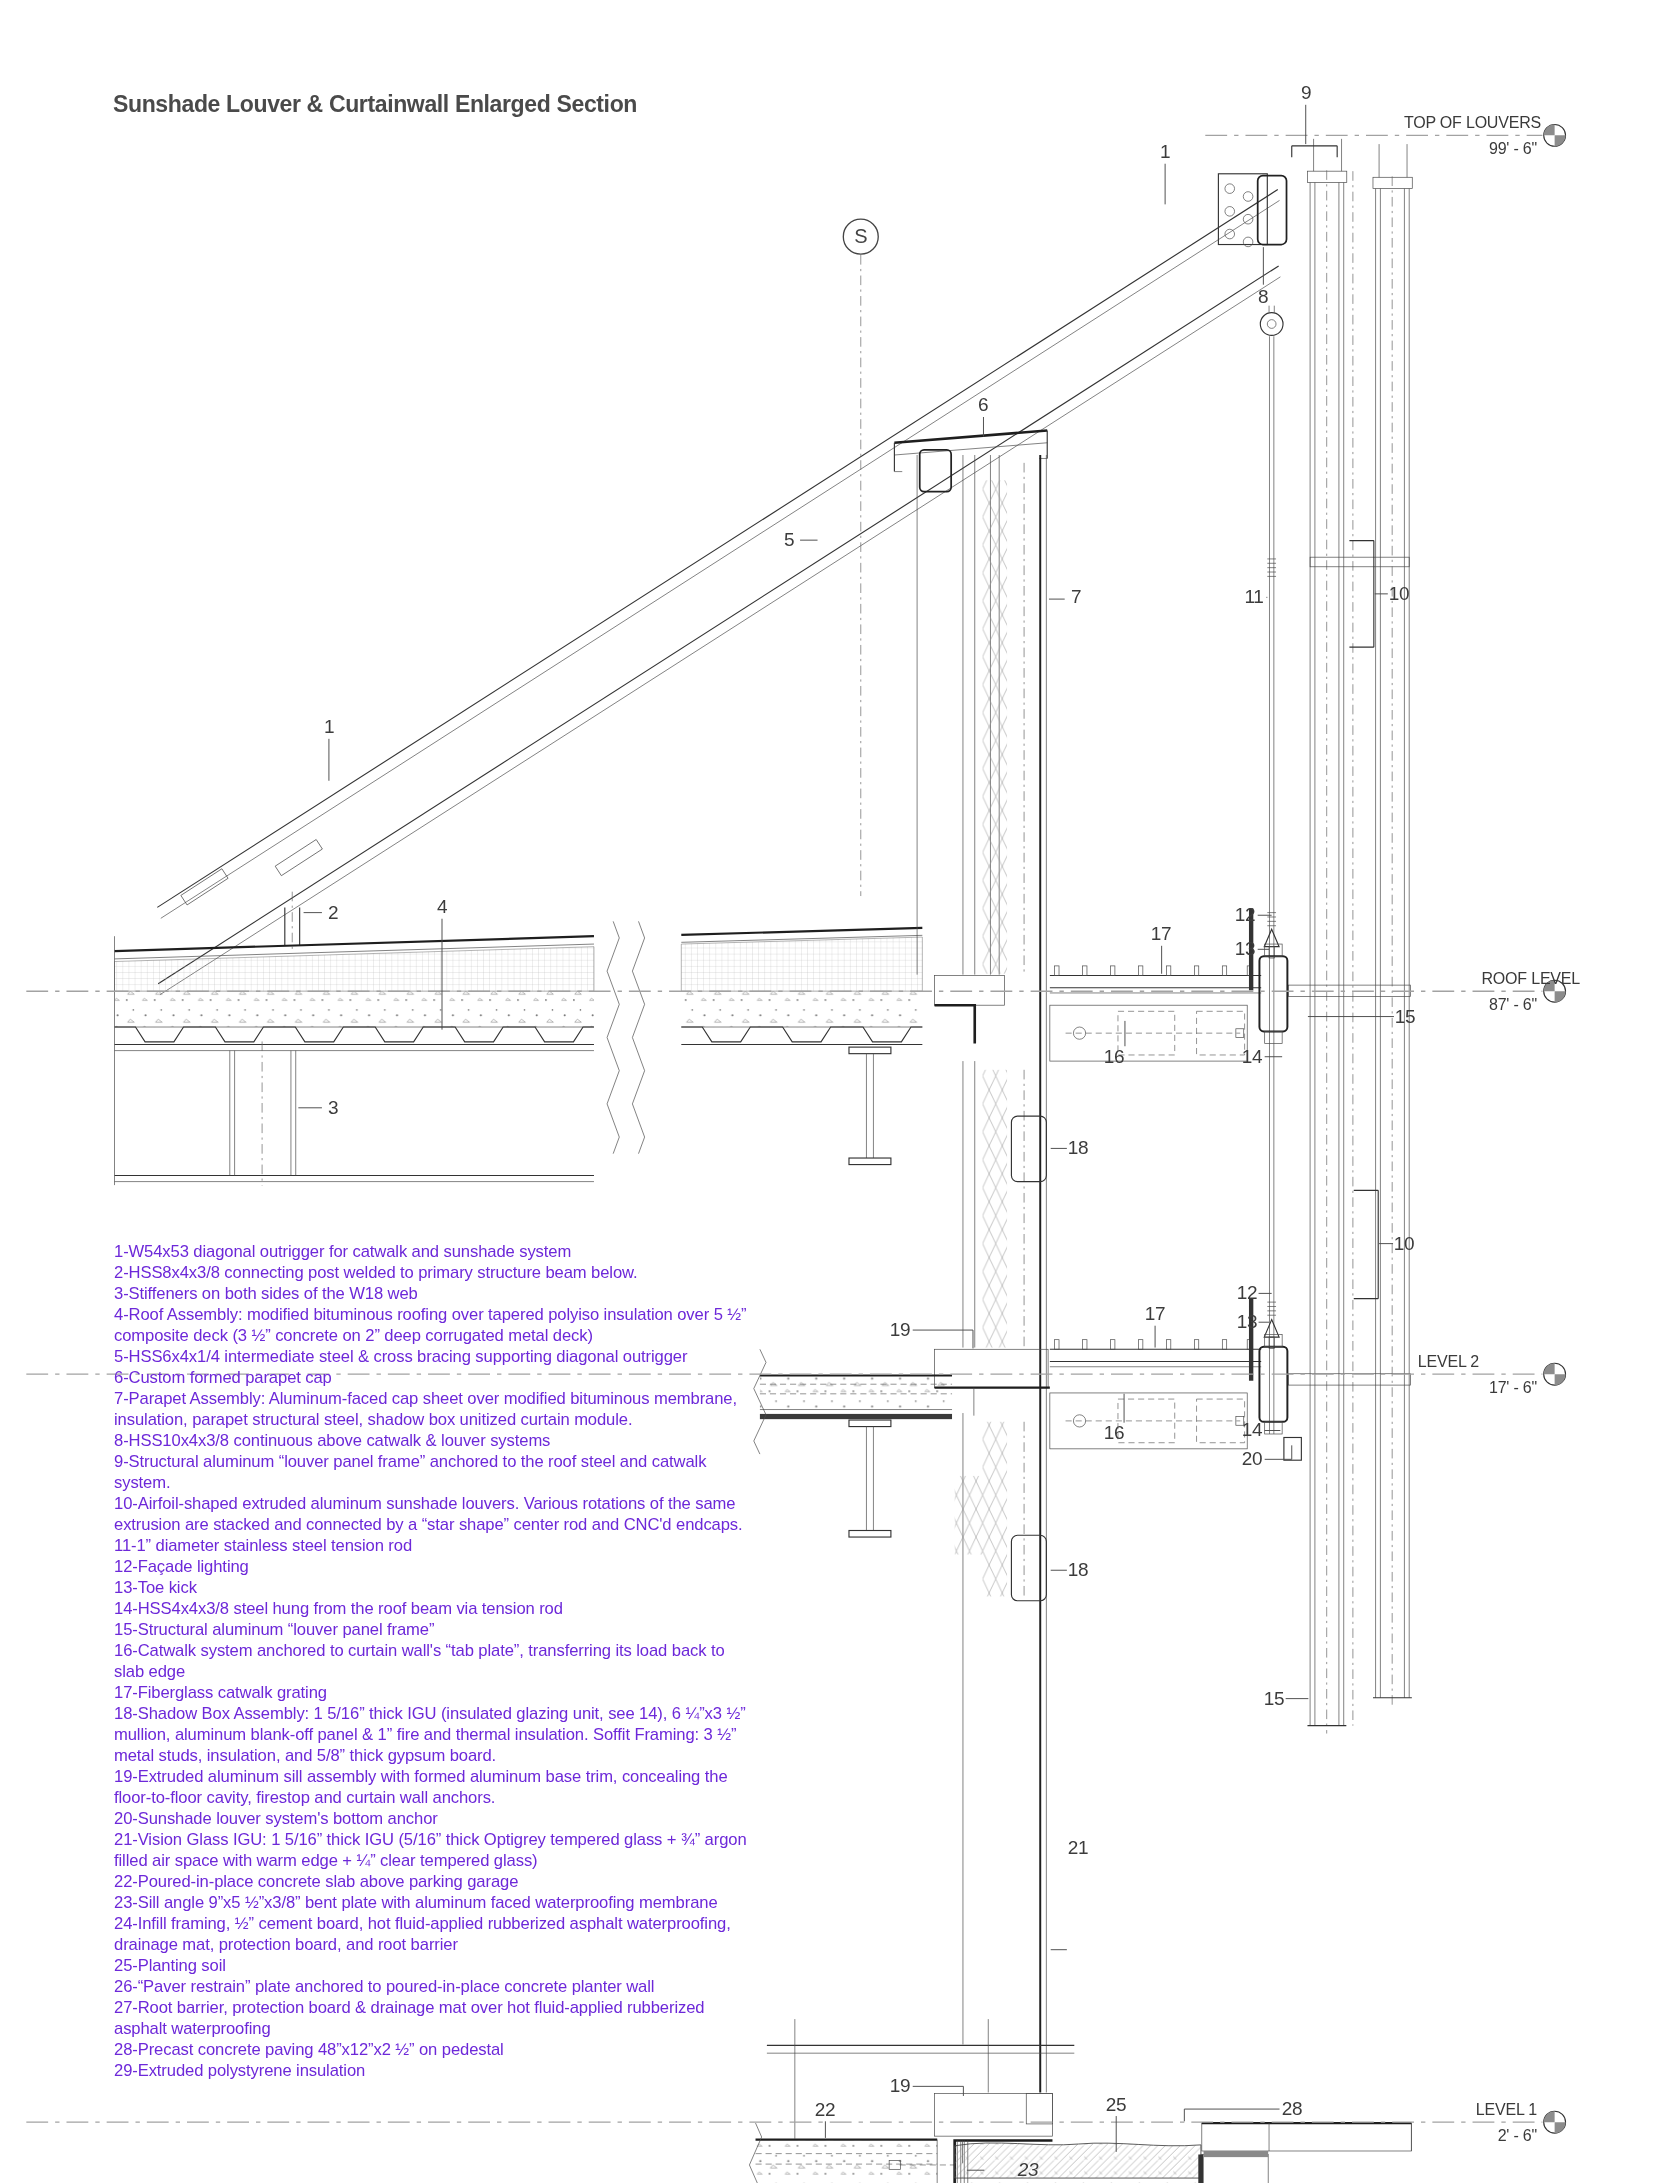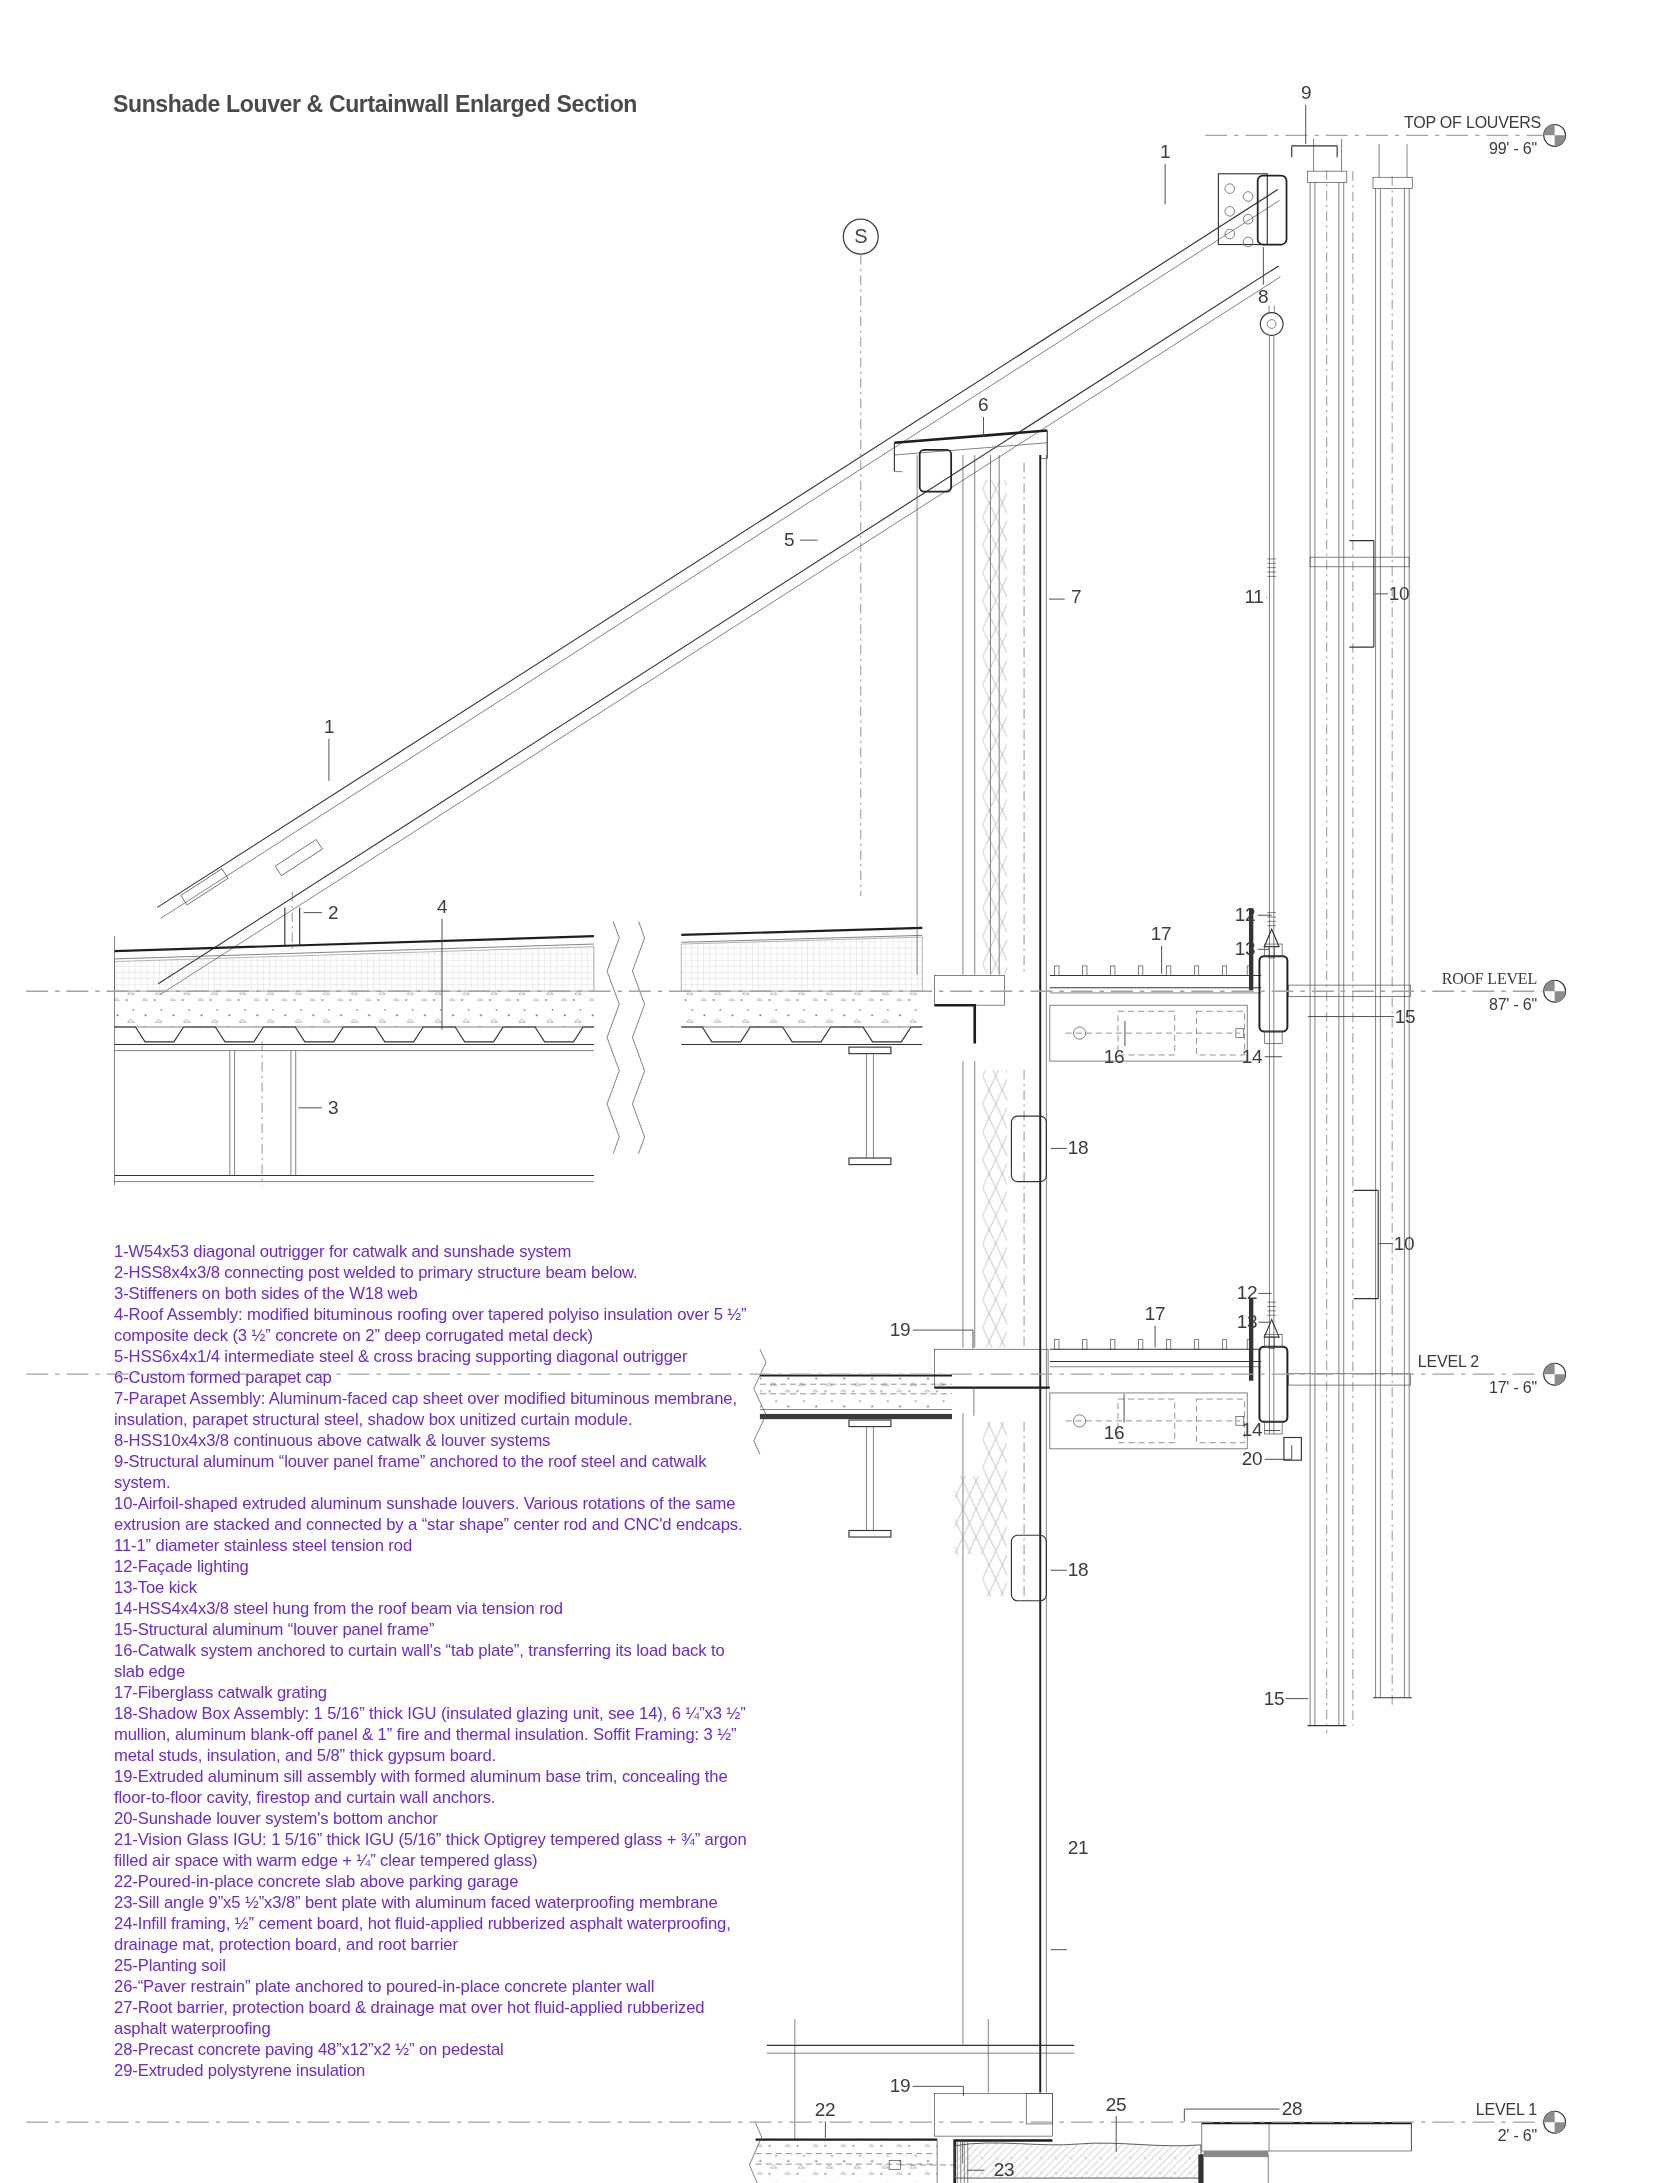--- a/index.html
+++ b/index.html
@@ -413,21 +413,21 @@
       <p>23-Sill angle 9”x5 ½”x3/8” bent plate with aluminum faced waterproofing membrane</p>
       <p>24-Infill framing, ½” cement board, hot fluid-applied rubberized asphalt waterproofing, drainage mat, protection board, and root barrier</p>
       <p>25-Planting soil</p>
       <p>26-“Paver restrain” plate anchored to poured-in-place concrete planter wall</p>
       <p>27-Root barrier, protection board &amp; drainage mat over hot fluid-applied rubberized asphalt waterproofing</p>
       <p>28-Precast concrete paving 48”x12”x2 ½” on pedestal</p>
       <p>29-Extruded polystyrene insulation</p>
     </div>
 <div class="lvl-name" style="left: 1541px; top: 114px;">TOP OF LOUVERS</div>
     <div class="lvl-elev" style="left: 1537px; top: 140px;">99' - 6"</div>
-    <div class="lvl-name" style="left: 1537px; top: 970px; font-family: Liberation Serif, serif;">ROOF LEVEL</div>
+    <div class="lvl-name" style="left: 1580px; top: 970px;">ROOF LEVEL</div>
     <div class="lvl-elev" style="left: 1537px; top: 996px;">87' - 6"</div>
     <div class="lvl-name" style="left: 1479px; top: 1353px;">LEVEL 2</div>
     <div class="lvl-elev" style="left: 1537px; top: 1379px;">17' - 6"</div>
     <div class="lvl-name" style="left: 1537px; top: 2101px;">LEVEL 1</div>
     <div class="lvl-elev" style="left: 1537px; top: 2127px;">2' - 6"</div>
     <div class="callout" style="left: 1306px; top: 93px;">9</div>
     <div class="callout" style="left: 1165px; top: 152px;">1</div>
     <div class="callout" style="left: 1263px; top: 297px;">8</div>
     <div class="callout" style="left: 983px; top: 405px;">6</div>
     <div class="callout" style="left: 789px; top: 540px;">5</div>
@@ -453,15 +453,15 @@
     <div class="callout" style="left: 1114px; top: 1433px;">16</div>
     <div class="callout" style="left: 1252px; top: 1430px;">14</div>
     <div class="callout" style="left: 1252px; top: 1459px;">20</div>
     <div class="callout" style="left: 1078px; top: 1570px;">18</div>
     <div class="callout" style="left: 1274px; top: 1699px;">15</div>
     <div class="callout" style="left: 1078px; top: 1848px;">21</div>
     <div class="callout" style="left: 900px; top: 2086px;">19</div>
     <div class="callout" style="left: 825px; top: 2110px;">22</div>
     <div class="callout" style="left: 1116px; top: 2105px;">25</div>
     <div class="callout" style="left: 1292px; top: 2109px;">28</div>
-    <div class="callout" style="left: 1004px; top: 2170px;">23</div>
+    <div class="callout" style="left: 1028px; top: 2170px; font-style: italic;">23</div>
   </div>
 
 
 </body></html>

